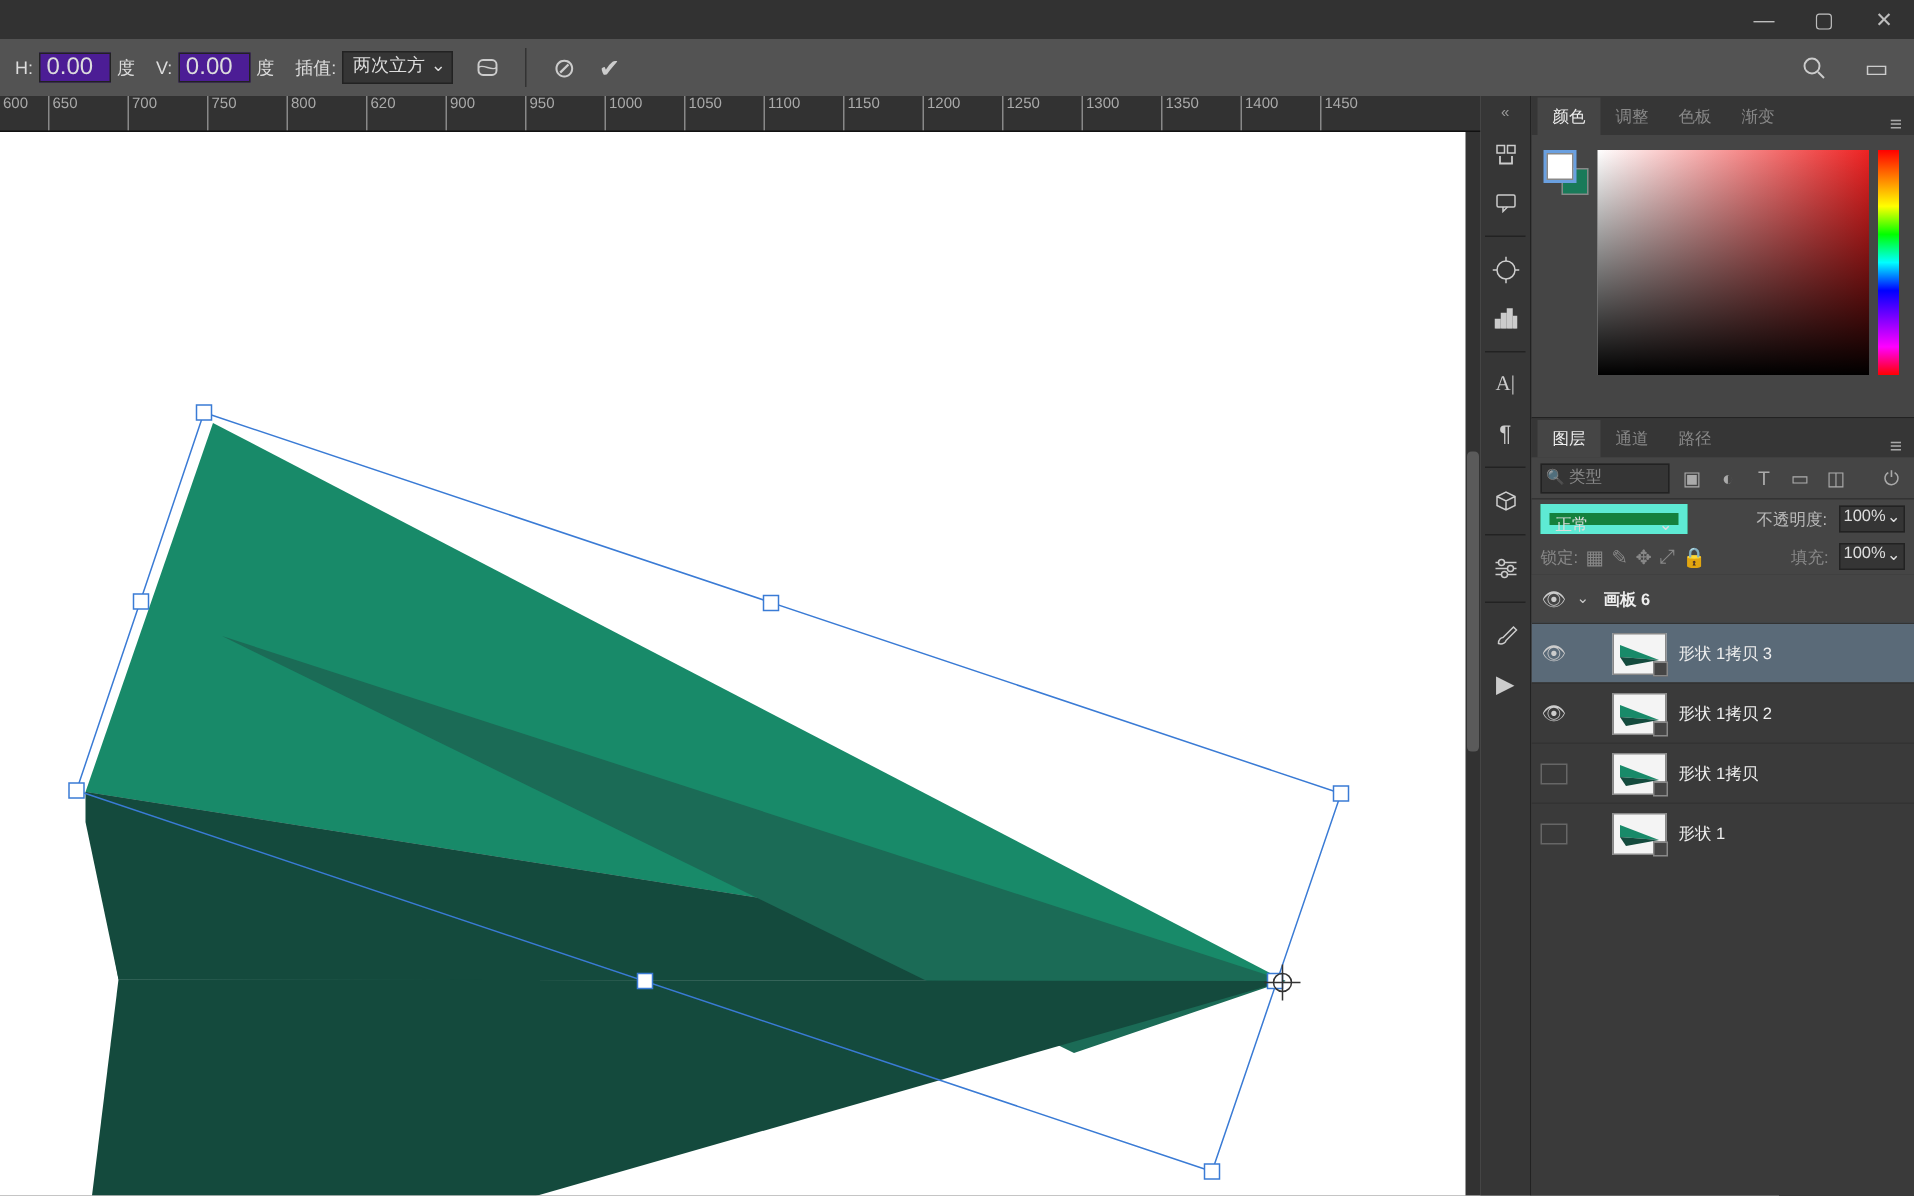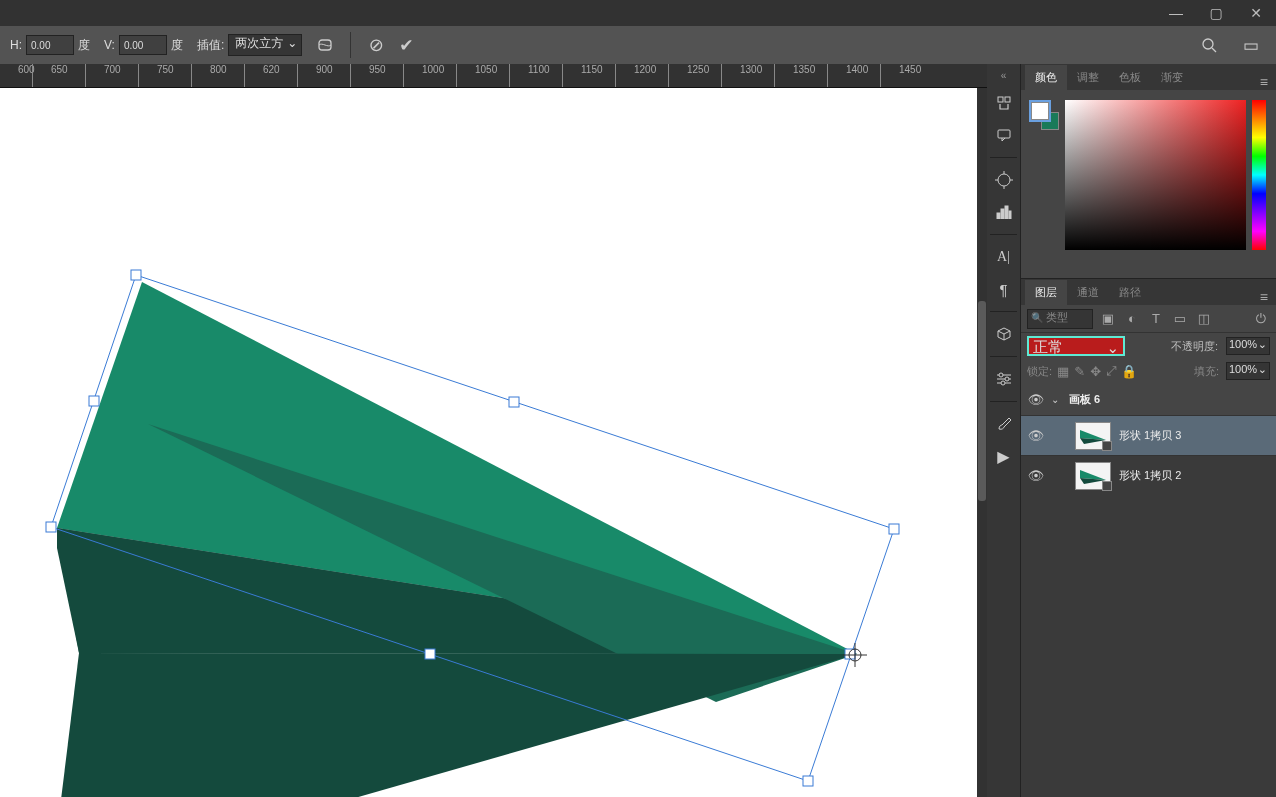--- a/index.html
+++ b/index.html
@@ -5,32 +5,32 @@
 * { margin:0; padding:0; box-sizing:border-box; font-family:"Microsoft YaHei",Arial,sans-serif; user-select:none; }
 body { background:#323232; color:#bdbdbd; font-size:11px; overflow:hidden; width:1276px; height:797px; position:relative; }
 
 
 .titlebar { position:absolute; top:0; left:0; right:0; height:26px; background:#323232; display:flex; justify-content:flex-end; align-items:center; }
 .winbtn { width:40px; height:26px; display:flex; align-items:center; justify-content:center; color:#bdbdbd; font-size:14px; }
 
 
 .optbar { position:absolute; top:26px; left:0; right:0; height:38px; background:#535353; display:flex; align-items:center; padding:0 10px; color:#ddd; font-size:12px; }
 .optbar .lbl { margin-right:4px; color:#ddd; }
-.optbar .num { background:#404040; border:1px solid #222; width:48px; height:20px; color:#ddd; padding:0 4px; margin-right:4px; font-size:10px; }
+.optbar .num { background:#4c1d95; border:1px solid #222; width:48px; height:20px; color:#ddd; padding:0 4px; margin-right:4px; font-size:16px; }
 .optbar .unit { margin-right:14px; }
 .optbar .sel { background:#353535; border:1px solid #222; height:22px; padding:0 18px 0 6px; color:#ddd; font-size:12px; position:relative; margin-right:8px;}
 .optbar .sel:after { content:"⌄"; position:absolute; right:4px; top:1px; }
 .optbar .ic { width:24px; height:24px; display:flex; align-items:center; justify-content:center; margin:0 3px; color:#ccc; font-size:17px; }
 .optbar .divider { width:1px; height:26px; background:#333; margin:0 10px;}
 .optbar .rightset { margin-left:auto; display:flex; align-items:center; gap:12px; }
 
 
 .canvas-area { position:absolute; top:64px; left:0; width:987px; bottom:0; background:#fff; }
 .ruler-h { position:absolute; top:0; left:0; right:0; height:24px; background:#323232; border-bottom:1px solid #111; display:flex; font-size:10px; color:#aaa; overflow:hidden; }
-.ruler-h .tick { position:relative; width:53px; border-left:1px solid #888; padding-left:18px; flex-shrink:0;}
+.ruler-h .tick { position:relative; width:53px; border-left:1px solid #888; padding-left:2px; flex-shrink:0;}
 .canvas-inner { position:absolute; top:24px; left:0; right:10px; bottom:0; background:#fff; overflow:hidden; }
 .canvas-inner svg { display:block; }
 .vscroll { position:absolute; right:0; top:24px; bottom:0; width:10px; background:#323232;}
 .vscroll .thumb { position:absolute; left:1px; right:1px; top:30%; height:200px; background:#5a5a5a; border-radius:3px;}
 
 
 .rightcol { position:absolute; top:64px; right:0; width:289px; bottom:0; background:#454545; display:flex; }
 .iconstrip { width:34px; background:#363636; border-right:1px solid #222; display:flex; flex-direction:column; align-items:center; padding-top:6px; gap:4px;}
 .iconstrip .chev { font-size:10px; color:#999; margin-bottom:4px;}
 .iconstrip .ib { width:28px; height:28px; display:flex; align-items:center; justify-content:center; color:#ccc; font-size:16px;}
@@ -46,25 +46,25 @@
 .color-panel { height:188px; padding:10px; display:flex; gap:6px;}
 .swatches { width:28px; height:28px; position:relative; margin-top:2px;}
 .swatches .sw { position:absolute; width:18px; height:18px; border:1px solid #888;}
 .swatches .fg { background:#ffffff; top:0; left:0; outline:2px solid #6aa0e0; z-index:2;}
 .swatches .bg { background:#197a59; bottom:0; right:0; z-index:1;}
 .picker { flex:1; height:150px; background:linear-gradient(to top, #000, transparent), linear-gradient(to right, #fff, #e22);}
 .huebar { width:14px; height:150px; background:linear-gradient(to bottom,#ff0000,#ff8000,#ffff00,#00ff00,#00ffff,#0000ff,#8000ff,#ff00ff,#ff0000);}
 
 .layers-panel { flex:1; display:flex; flex-direction:column; border-top:1px solid #222;}
 .lp-toolbar { height:28px; background:#454545; display:flex; align-items:center; padding:0 6px; gap:6px; border-bottom:1px solid #333;}
-.lp-toolbar .srch { background:#353535; border:1px solid #222; height:20px; width:66px; color:#888; font-size:11px; padding:0 4px 0 18px ; position:relative;}
+.lp-toolbar .srch { background:#353535; border:1px solid #222; height:20px; width:86px; color:#888; font-size:11px; padding:0 4px 0 18px ; position:relative;}
 .lp-toolbar .srch:before{content:"🔍";position:absolute;left:3px;top:2px;font-size:10px;opacity:.6;}
 .lp-toolbar .mini { width:18px; text-align:center; color:#aaa; font-size:13px;}
 .lp-row1 { height:26px; display:flex; align-items:center; padding:0 6px; gap:6px;}
-.lp-row1 .sel2 { background:#b91c1c; border:2px solid #5eead4; width:98px; height:20px; color:#ddd; font-size:15px; padding:0 4px; position:relative;}
+.lp-row1 .sel2 { background:#15803d; border:6px solid #5eead4; width:98px; height:20px; color:#ddd; font-size:11px; padding:0 4px; position:relative;}
 .lp-row1 .sel2:after{content:"⌄";position:absolute;right:4px;top:1px;}
 .lp-row1 .rlabel { margin-left:auto; color:#bbb; font-size:11px;}
 .lp-row1 .pct { background:#353535; border:1px solid #222; width:44px; height:18px; color:#ddd; font-size:11px; padding:0 2px; position:relative; margin-left:2px;}
 .lp-row1 .pct:after{content:"⌄";position:absolute;right:2px;top:0;}
 .lp-row2 { height:24px; display:flex; align-items:center; padding:0 6px; gap:5px; color:#888; font-size:11px;}
 .lp-row2 .lk { color:#888; font-size:13px;}
 .lp-row2 .rlabel { margin-left:auto;}
 .lp-row2 .pct { background:#353535; border:1px solid #222; width:44px; height:18px; color:#ddd; font-size:11px; padding:0 2px; position:relative; margin-left:2px;}
 .lp-row2 .pct:after{content:"⌄";position:absolute;right:2px;top:0;}
 
@@ -306,17 +306,43 @@
               <div class="eye">👁</div>
               <div class="thumb">
                 <svg viewBox="0 0 30 20">
                   <polygon points="2,4 2,12 28,14" fill="#188a69"></polygon>
                   <polygon points="2,12 28,14 6,18" fill="#144a3d"></polygon>
                 </svg>
                 <div class="shape-indicator"></div>
               </div>
               <div class="name">形状 1拷贝 2</div>
             </div>
+            <div class="layer-row">
+              <div class="eye">
+                <div class="empty-eye"></div>
+              </div>
+              <div class="thumb">
+                <svg viewBox="0 0 30 20">
+                  <polygon points="2,4 2,12 28,14" fill="#188a69"></polygon>
+                  <polygon points="2,12 28,14 6,18" fill="#144a3d"></polygon>
+                </svg>
+                <div class="shape-indicator"></div>
+              </div>
+              <div class="name">形状 1拷贝</div>
+            </div>
+            <div class="layer-row">
+              <div class="eye">
+                <div class="empty-eye"></div>
+              </div>
+              <div class="thumb">
+                <svg viewBox="0 0 30 20">
+                  <polygon points="2,4 2,12 28,14" fill="#188a69"></polygon>
+                  <polygon points="2,12 28,14 6,18" fill="#144a3d"></polygon>
+                </svg>
+                <div class="shape-indicator"></div>
+              </div>
+              <div class="name">形状 1</div>
+            </div>
           </div>
       </div>
     </div>
   </div>
 </div>
 
 </body></html>

